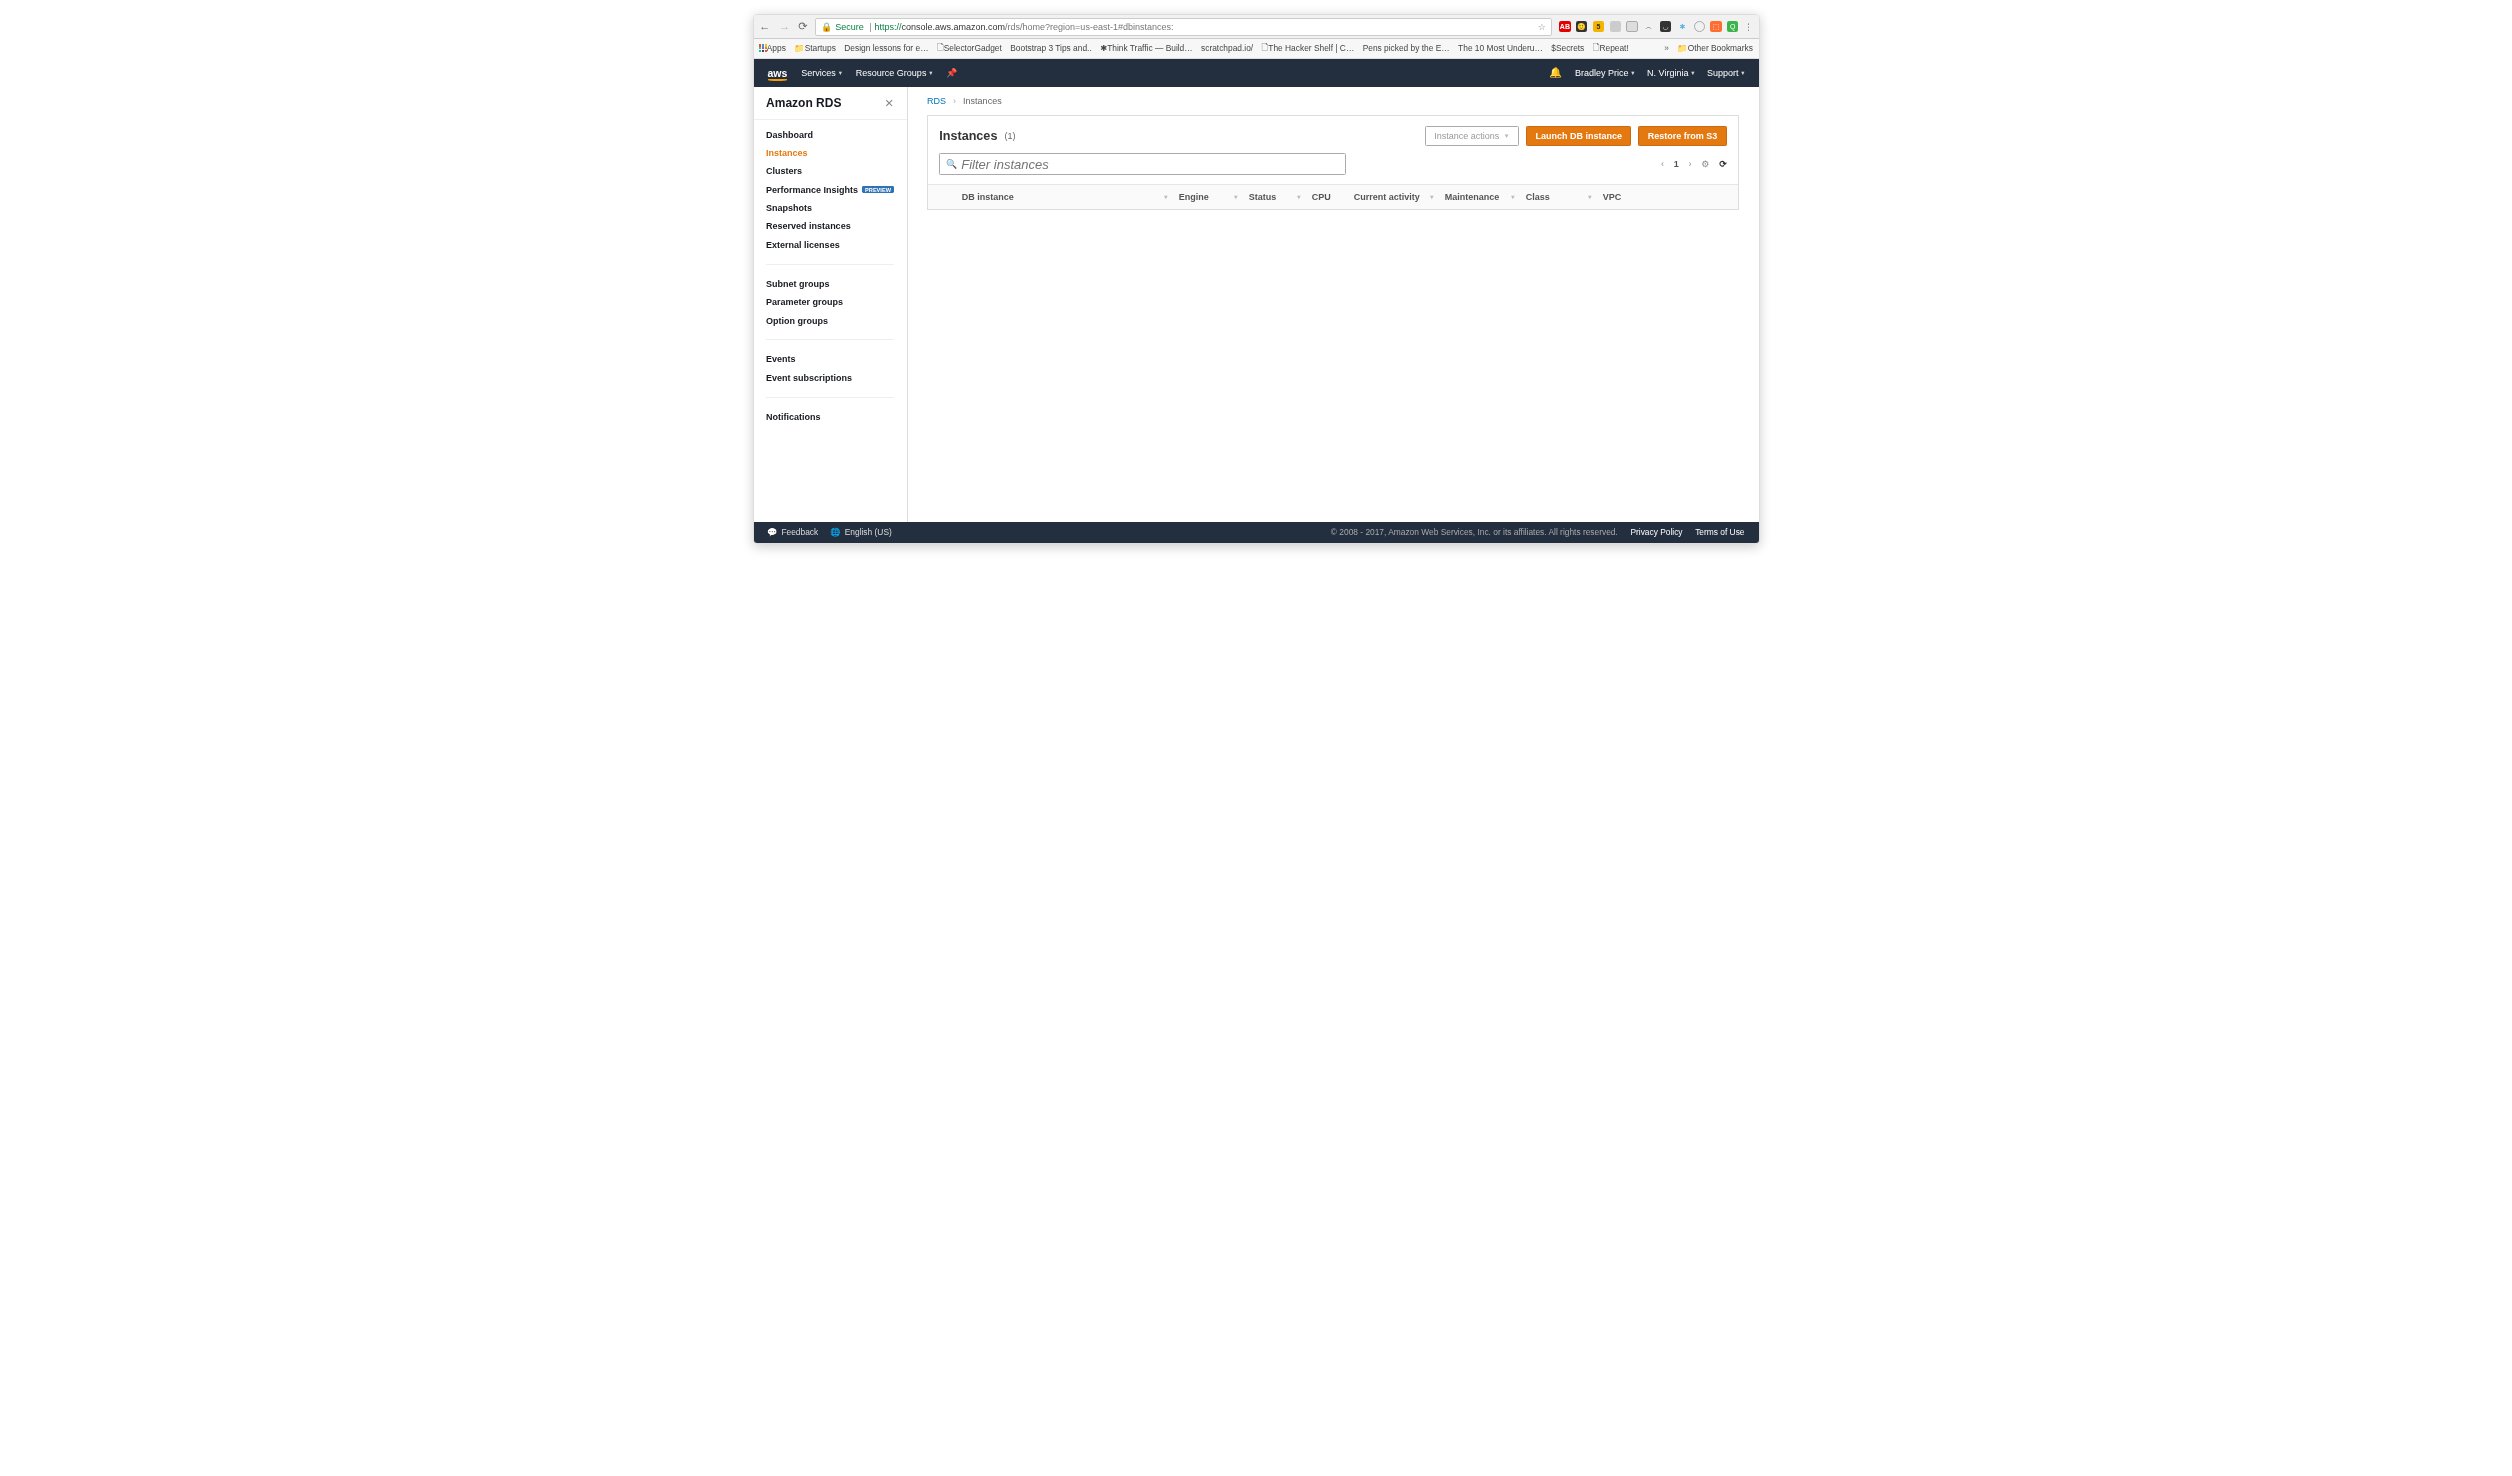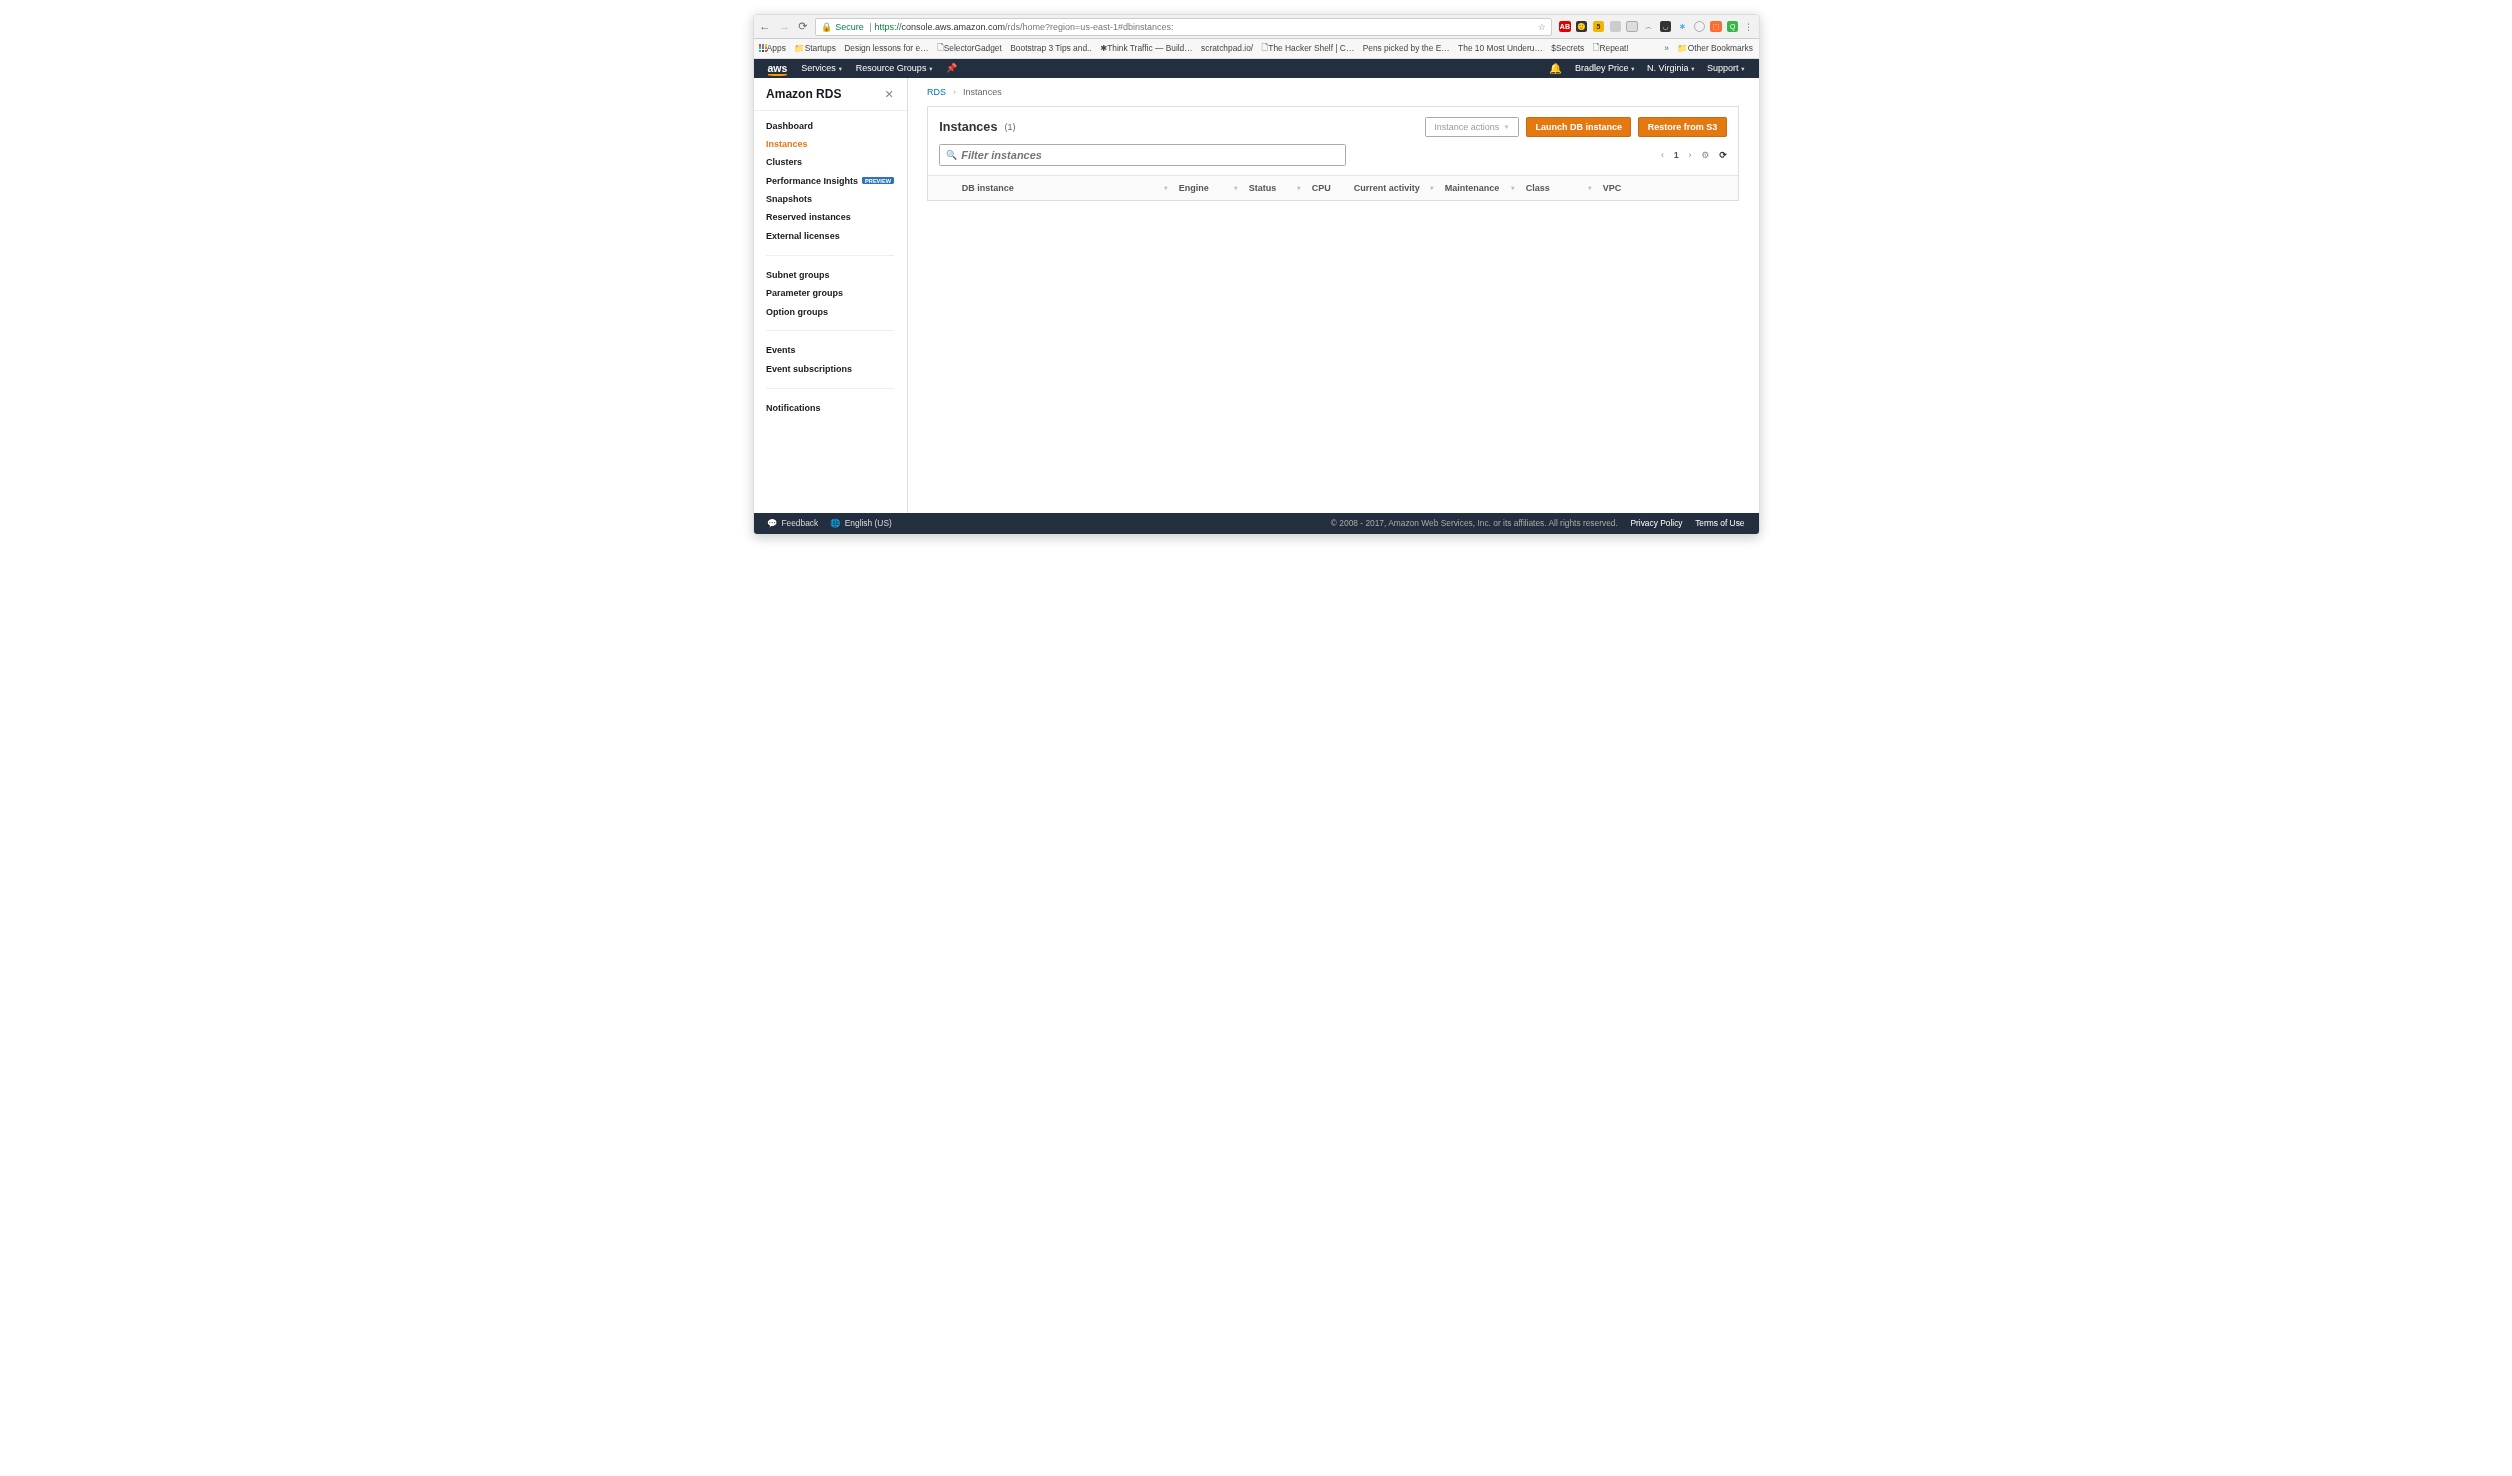--- a/index.html
+++ b/index.html
@@ -23,21 +23,21 @@
 .addr .proto { color:#0b8043;}
 .addr .host { color:#333;}
 .addr .path { color:#777;}
 .addr .star { margin-left:auto; color:#888;}
 .ext-icons { display:flex; gap:5.6px; align-items:center; }
 .ext-ico { width:11.2px; height:11.2px; border-radius:2.1px; display:inline-flex; align-items:center; justify-content:center; font-size:7px; }
 .bookbar { display:flex; align-items:center; height:19.6px; padding:0 5.6px; gap:8.4px; background:#f7f7f7; border-bottom:0.7px solid #ddd; font-size:8.4px; color:#444;}
 .bookbar .bm { display:flex; align-items:center; gap:0; white-space:nowrap;}
 .bookbar .spacer { flex:1;}
 
-.awsnav { background:#232f3e; color:#fff; height:19px; display:flex; align-items:center; padding:0 14px; gap:14px; font-size:9px;}
+.awsnav { background:#232f3e; color:#fff; height:28px; display:flex; align-items:center; padding:0 14px; gap:14px; font-size:9px;}
 .awslogo { font-weight:700; font-size:10.5px; position:relative;}
 .awslogo::after{content:'';position:absolute;left:0;right:0;bottom:-2.1px;height:2.1px;border-radius:0 0 50% 50%;background:#ff9900;}
 .awsnav .menu { display:flex; align-items:center; gap:2.8px; cursor:pointer;}
 .awsnav .caret { font-size:6.3px; opacity:.8;}
 .awsnav .pin { color:#aaa;}
 .awsnav .right { margin-left:auto; display:flex; align-items:center; gap:12.6px;}
 .bell { font-size:10.5px;}
 
 .awsbody { display:flex; min-height:435px; background:#fff;}
 .sidebar { width:154px; border-right:0.7px solid #ddd; padding:9.8px 0;}
@@ -58,21 +58,21 @@
 .panel { border:0.7px solid #ddd; }
 .panel-head { display:flex; align-items:center; padding:9.8px 11.2px 7px; gap:7px;}
 .ptitle { font-size:12.6px; font-weight:700;}
 .pcount { color:#666; font-weight:400;}
 .panel-head .spacer { flex:1;}
 .btn { border:0.7px solid #aaa; background:#fff; color:#555; padding:4.2px 8.4px; font-size:9px; border-radius:1.4px; cursor:pointer; display:inline-flex; align-items:center; gap:4.2px;}
 .btn.primary { background:#e47911; border-color:#c86a10; color:#fff; font-weight:600;}
 .btn.disabled { color:#999; }
 .ctrlrow { display:flex; align-items:center; padding:0 11.2px 8.4px; gap:8.4px;}
 .filter { flex:0 0 407px; display:flex; align-items:center; border:0.7px solid #aaa; border-radius:1.4px; height:22.4px; padding:0 5.6px; color:#888;}
-.filter input { border:none; outline:none; flex:1; font-size:11px; font-style:italic; color:#555;font-weight:bold;}
+.filter input { border:none; outline:none; flex:1; font-size:13px; font-style:italic; color:#555;}
 .pager { margin-left:auto; display:flex; align-items:center; gap:9.8px; color:#555;}
 .pager .pg { font-weight:600;}
 .pager .ic { color:#888; cursor:pointer;}
 .tablewrap { }
 .thead,.trow { display:flex; align-items:center; border-top:0.7px solid #e5e5e5; font-size:9px;}
 .thead { background:#fafafa; color:#555; font-weight:600;}
 .cell { padding:7px 5.6px; display:flex; align-items:center; gap:2.8px;}
 .c-chk{width:28px;justify-content:center}
 .c-db{width:217px}
 .c-eng{width:70px}

